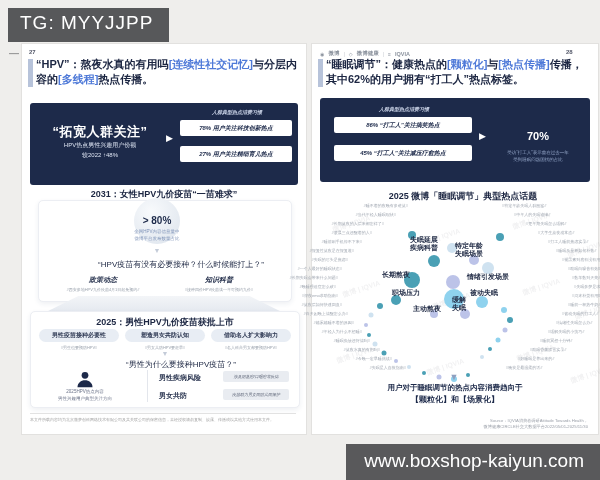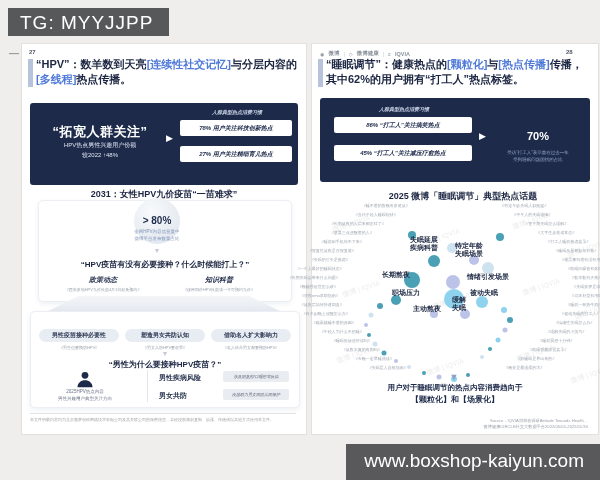--- a/index.html
+++ b/index.html
@@ -1,21 +1,21 @@
 <!DOCTYPE html>
 <html><head>
 <meta charset="utf-8">
 <style>
   html,body{margin:0;padding:0;}
   body{font-family:"Liberation Sans","DejaVu Sans",sans-serif;background:#e9e7e5;}
   .canvas{position:relative;width:600px;height:480px;background:#efeeec;overflow:hidden;}
 
   
   .tg-badge{position:absolute;left:8px;top:8px;background:#57585a;color:#fff;
-    font-size:19px;padding:4px 16px 2px 12px;letter-spacing:1px;}
+    font-size:19px;padding:4px 16px 8px 12px;letter-spacing:1px;}
 
   
   .url-bar{position:absolute;right:0;bottom:0;background:#59595b;color:#fff;
     font-size:19px;padding:6px 16px 8px 18px;}
 
   .corner-dash{position:absolute;color:#9a9a9a;font-size:10px;font-weight:bold;}
 
   
   .slide{position:absolute;top:44px;height:390px;background:#ffffff;
     box-shadow:0 0 0 1px #e2e1df;}
@@ -51,21 +51,21 @@
   .card{position:absolute;background:#fff;border:1px solid #eceef3;border-radius:5px;
     box-shadow:0 2px 5px rgba(40,60,100,.08);}
 
   .circle80{position:absolute;left:118px;top:20px;width:46px;height:46px;border-radius:50%;
     transform:translate(-50%,-50%);background:radial-gradient(circle at 38% 30%,#f8fafc,#dce3ec);}
   .c-val{position:absolute;left:118px;top:14px;transform:translateX(-50%);font-weight:bold;
     font-size:10px;color:#1d2a4a;white-space:nowrap;}
   .c-cap{position:absolute;left:118px;transform:translateX(-50%);font-size:4.5px;
     color:#7f93b8;white-space:nowrap;}
   .down-arrow{position:absolute;transform:translateX(-50%);color:#c3cbd8;font-size:7px;}
-  .quote{position:absolute;left:0;width:100%;text-align:center;font-weight:bold;
+  .quote{position:absolute;left:16px;width:100%;text-align:center;font-weight:normal;
     font-size:8px;color:#1c2642;white-space:nowrap;}
   .colhead{position:absolute;transform:translateX(-50%);font-size:7px;font-weight:bold;
     font-style:italic;color:#2a3550;white-space:nowrap;}
   .coltag{position:absolute;transform:translateX(-50%);font-size:4px;color:#9aa2ad;
     white-space:nowrap;}
 
   .funnel{position:absolute;left:16px;top:252px;width:252px;height:20px;
     background:linear-gradient(#f3f5f8,#e1e6ee);clip-path:polygon(16% 0,84% 0,100% 100%,0 100%);}
 
   .pill{position:absolute;height:13px;width:80px;background:#e8edf4;border-radius:8px;
@@ -118,21 +118,21 @@
 
   <div class="tg-badge">TG: MYYJJPP</div>
   <div class="corner-dash" style="left:9px;top:48px;">—</div>
   <div class="corner-dash" style="left:582px;top:48px;">—</div>
 
   <div class="slide slide-left">
     <div class="pagenum" style="left:7px;top:5px;">27</div>
 
     <div class="accent-bar"></div>
     <div class="title">
-      <span>“HPV”：数羊数到天亮</span><span class="hl">[连续性社交记忆]</span><span>与分层内容的</span><span class="hl">[多线程]</span><span>热点传播。</span>
+      <span>“HPV”：熬夜水真的有用吗</span><span class="hl">[连续性社交记忆]</span><span>与分层内容的</span><span class="hl">[多线程]</span><span>热点传播。</span>
     </div>
 
     <div class="darkbox" style="left:8px;top:59px;width:268px;height:82px;">
       <div class="db-headline" style="left:70px;top:12px;margin-top:8px;">“拓宽人群关注”</div>
       <div class="db-sub" style="left:70px;top:38px;">HPV热点男性兴趣用户份额</div>
       <div class="db-sub" style="left:70px;top:48px;">较2022 ↑48%</div>
       <div class="db-arrow" style="left:136px;top:30px;">▶</div>
       <div class="db-label" style="left:207px;top:6px;">人群典型热点消费习惯</div>
       <div class="statbox" style="left:150px;top:17px;width:112px;height:16px;">78% 用户关注科技创新热点</div>
       <div class="statbox" style="left:150px;top:43px;width:112px;height:16px;">27% 用户关注精细育儿热点</div>
@@ -149,20 +149,21 @@
       <div class="quote" style="top:58px;">“HPV疫苗有没有必要接种？什么时候能打上？”</div>
       <div class="colhead" style="left:64px;top:74px;">政策动态</div>
       <div class="coltag" style="left:64px;top:86px;">#西安多地HPV九价疫苗4月1日起免预约#</div>
       <div class="colhead" style="left:180px;top:74px;">知识科普</div>
       <div class="coltag" style="left:180px;top:86px;">#接种四价HPV疫苗满一年可预约九价#</div>
     </div>
 
     <div class="funnel"></div>
 
     <div class="card" style="left:8px;top:267px;width:268px;height:95px;">
+      <div class="sec-header" style="top:4px;">2025：男性HPV九价疫苗获批上市</div>
       <div class="pill" style="left:8px;top:17px;">男性疫苗接种必要性</div>
       <div class="pill" style="left:94px;top:17px;">塑造男女共防认知</div>
       <div class="pill" style="left:180px;top:17px;">借助名人扩大影响力</div>
       <div class="pill-tag" style="left:48px;top:33px;">#男生也要预防HPV#</div>
       <div class="pill-tag" style="left:134px;top:33px;">#男女共防HPV要赶早#</div>
       <div class="pill-tag" style="left:220px;top:33px;">#名人科普男女都要预防HPV#</div>
       <div class="down-arrow" style="left:134px;top:38px;">▼</div>
       <div class="quote" style="top:47px;">“男性为什么要接种HPV疫苗？”</div>
       <div class="person-icon">
         <svg width="18" height="18" viewBox="0 0 24 24">

